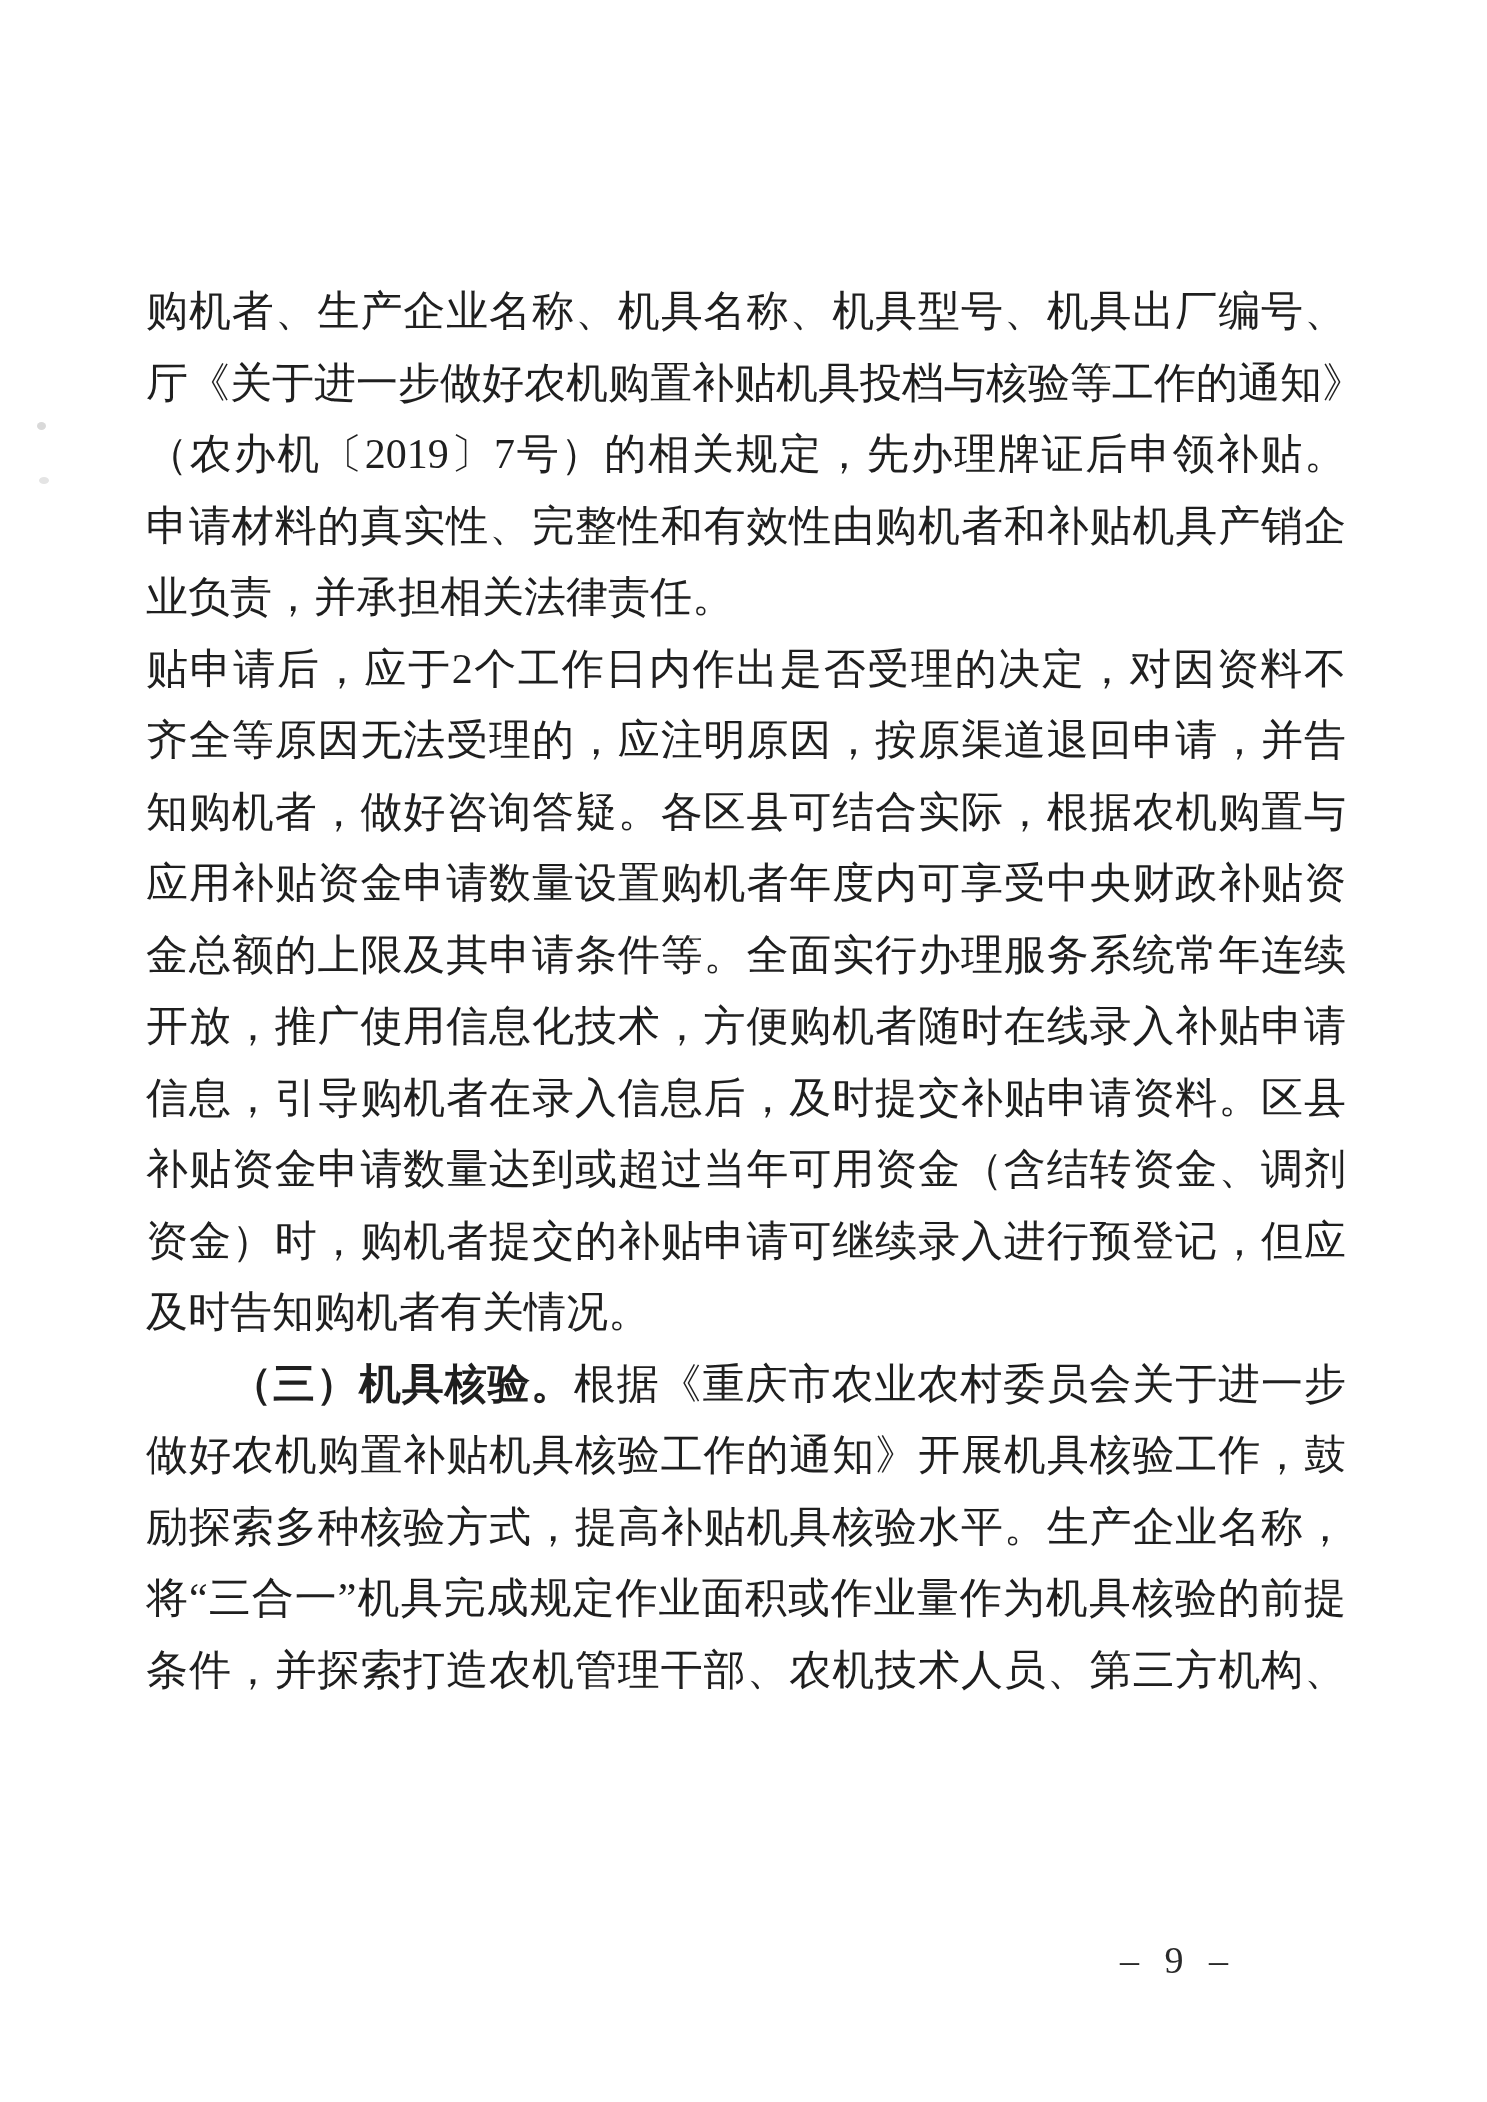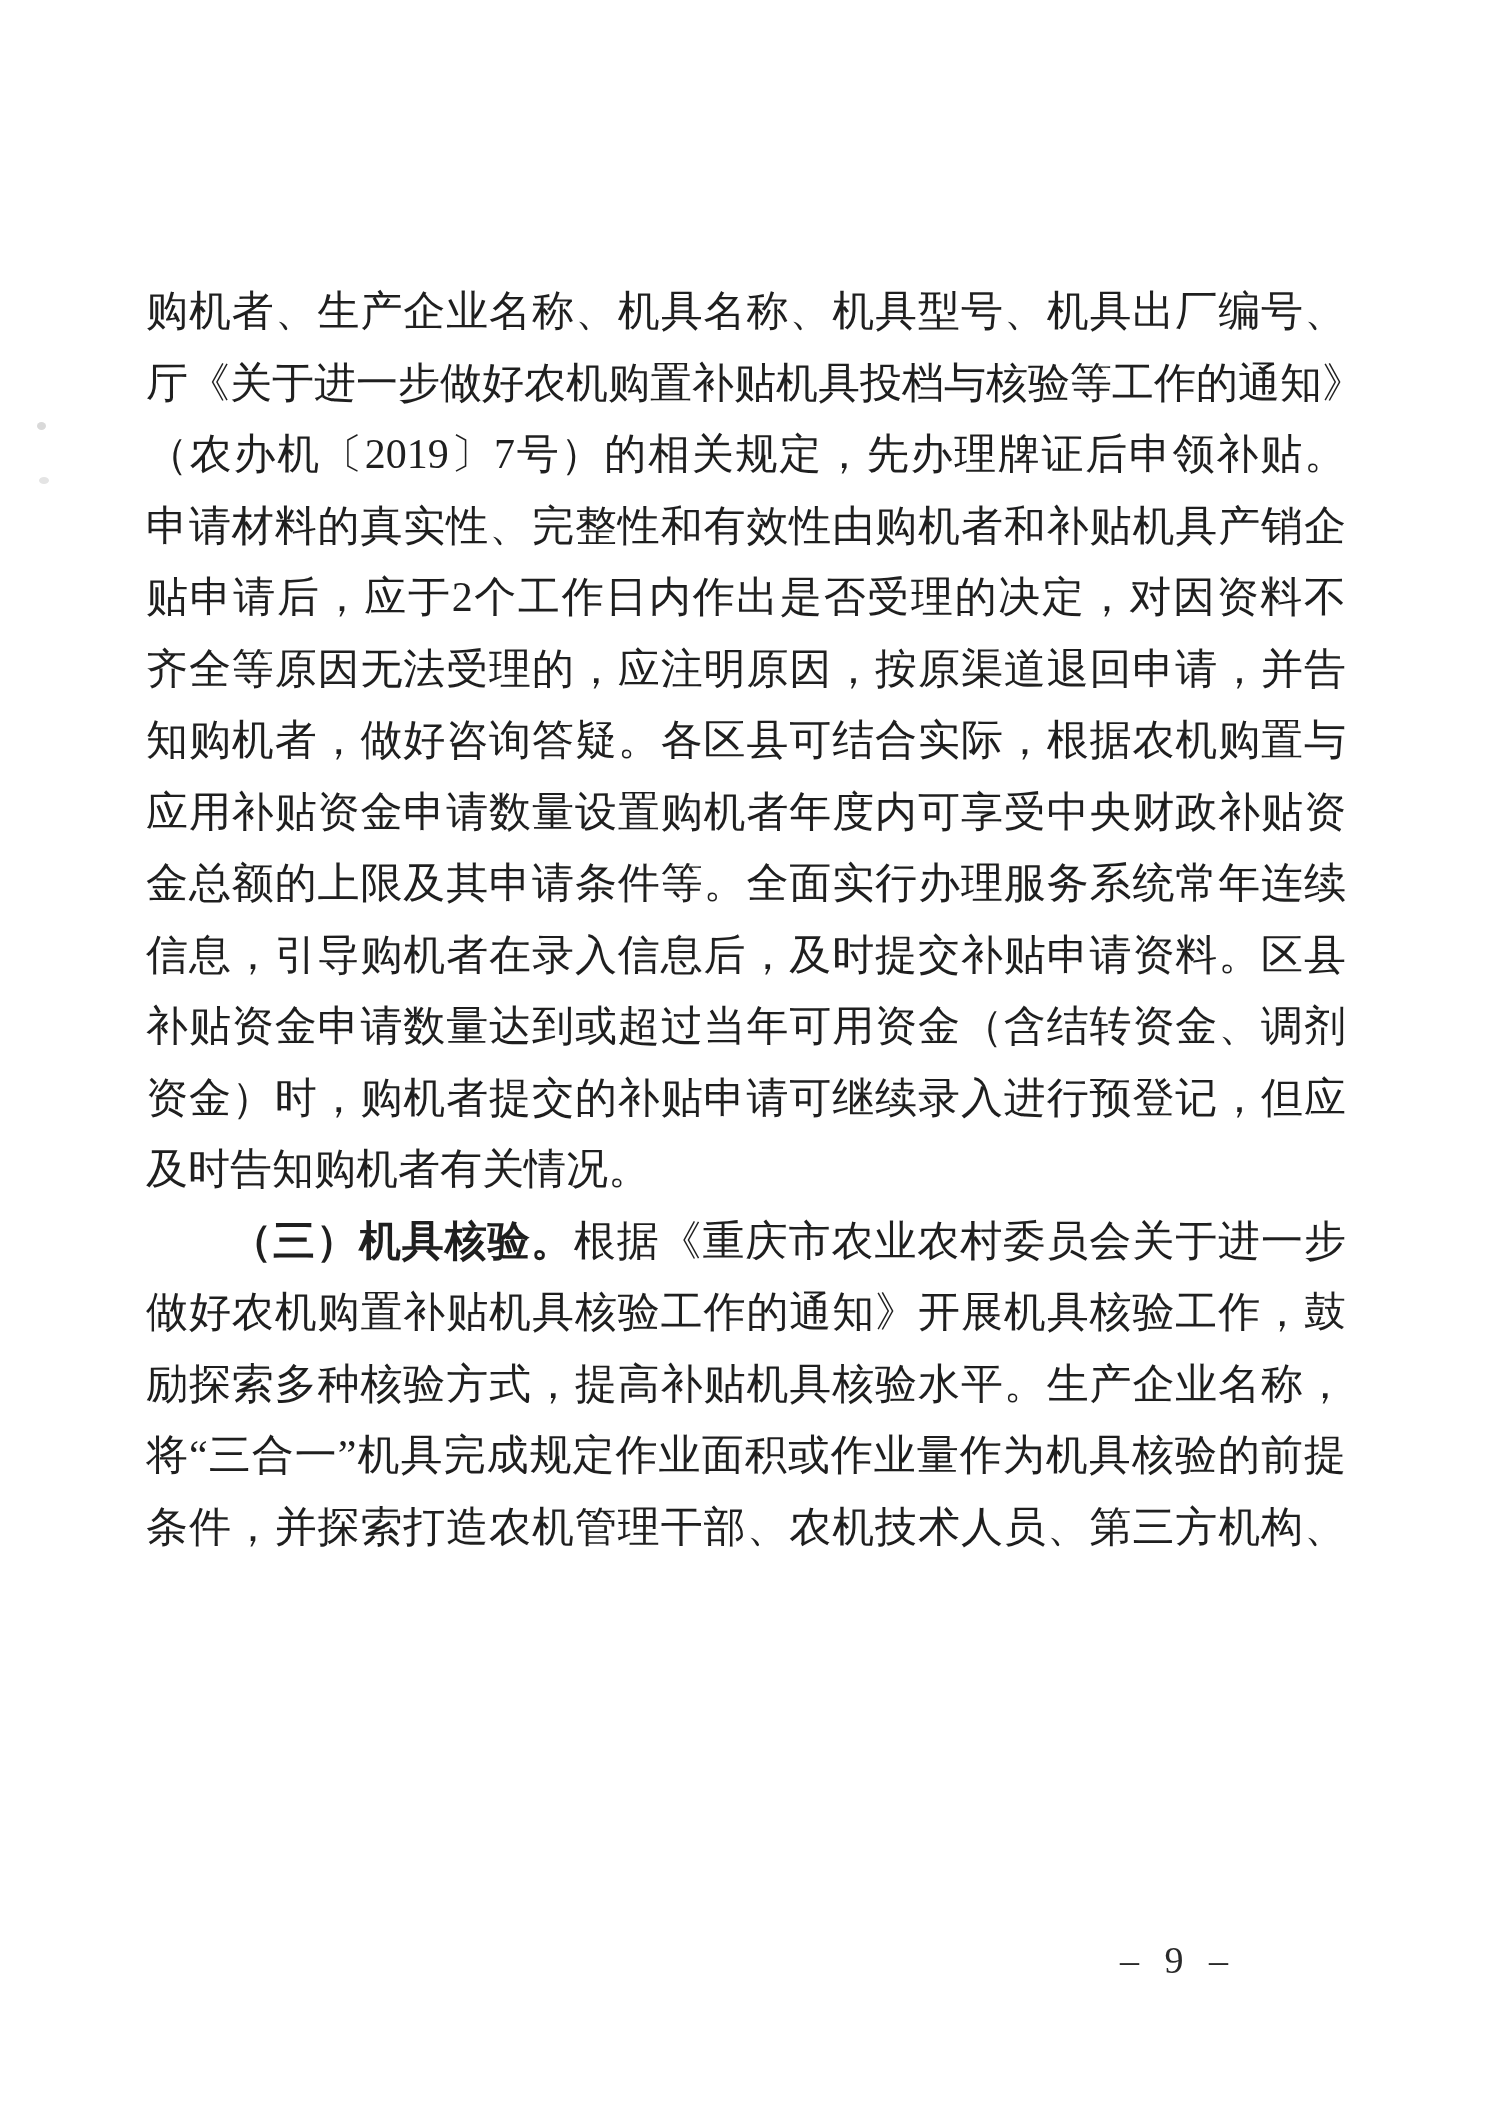--- a/index.html
+++ b/index.html
@@ -51,25 +51,27 @@
 </style>
 </head>
 <body>
 
 <div class="page">
   <div class="text-block">
     <div class="line"><span>购机者、生产企业名称、机具名称、机具型号、机具出厂编号、</span></div>
     <div class="line"><span>厅《关于进一步做好农机购置补贴机具投档与核验等工作的通知》</span></div>
     <div class="line"><span>（农办机〔2019〕7号）的相关规定，先办理牌证后申领补贴。</span></div>
     <div class="line"><span>申请材料的真实性、完整性和有效性由购机者和补贴机具产销企</span></div>
+    <div class="line end"><span>业负责，并承担相关法律责任。</span></div>
     <div class="line"><span>贴申请后，应于2个工作日内作出是否受理的决定，对因资料不</span></div>
     <div class="line"><span>齐全等原因无法受理的，应注明原因，按原渠道退回申请，并告</span></div>
     <div class="line"><span>知购机者，做好咨询答疑。各区县可结合实际，根据农机购置与</span></div>
     <div class="line"><span>应用补贴资金申请数量设置购机者年度内可享受中央财政补贴资</span></div>
     <div class="line"><span>金总额的上限及其申请条件等。全面实行办理服务系统常年连续</span></div>
+    <div class="line"><span>开放，推广使用信息化技术，方便购机者随时在线录入补贴申请</span></div>
     <div class="line"><span>信息，引导购机者在录入信息后，及时提交补贴申请资料。区县</span></div>
     <div class="line"><span>补贴资金申请数量达到或超过当年可用资金（含结转资金、调剂</span></div>
     <div class="line"><span>资金）时，购机者提交的补贴申请可继续录入进行预登记，但应</span></div>
     <div class="line end"><span>及时告知购机者有关情况。</span></div>
     <div class="line indent"><span class="bold">（三）机具核验。</span><span>根据《重庆市农业农村委员会关于进一步</span></div>
     <div class="line"><span>做好农机购置补贴机具核验工作的通知》开展机具核验工作，鼓</span></div>
     <div class="line"><span>励探索多种核验方式，提高补贴机具核验水平。生产企业名称，</span></div>
     <div class="line"><span>将“三合一”机具完成规定作业面积或作业量作为机具核验的前提</span></div>
     <div class="line"><span>条件，并探索打造农机管理干部、农机技术人员、第三方机构、</span></div>
   </div>

